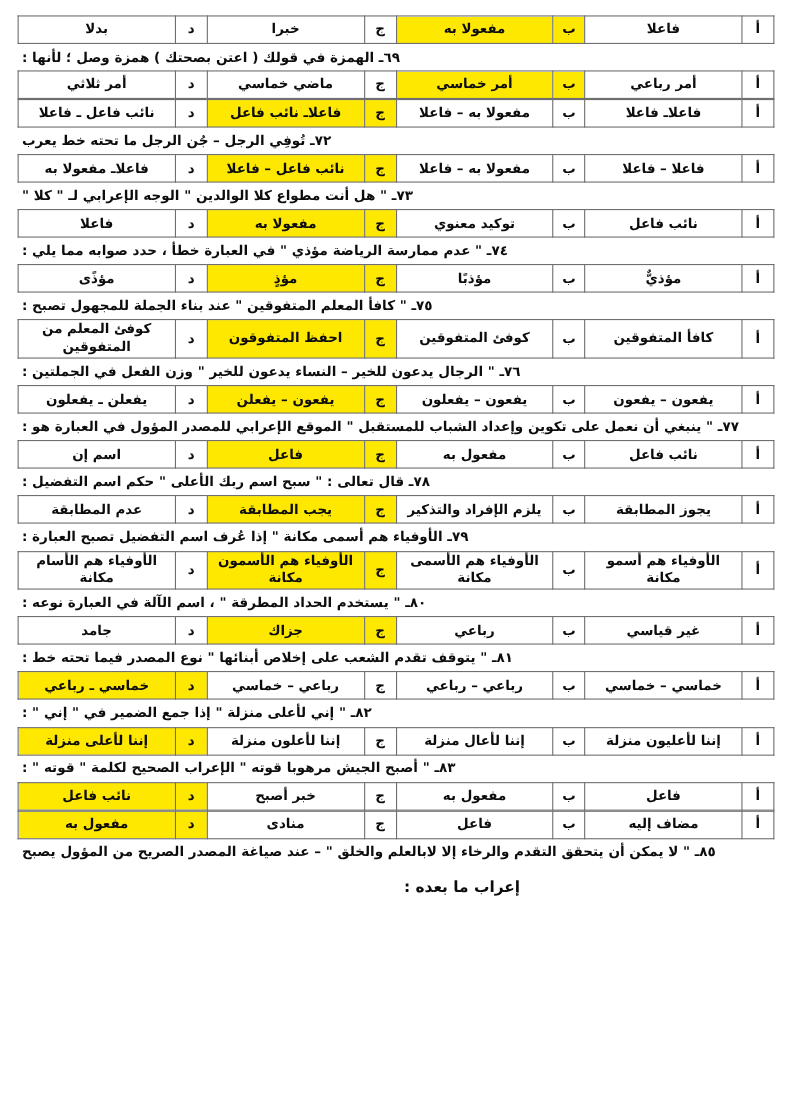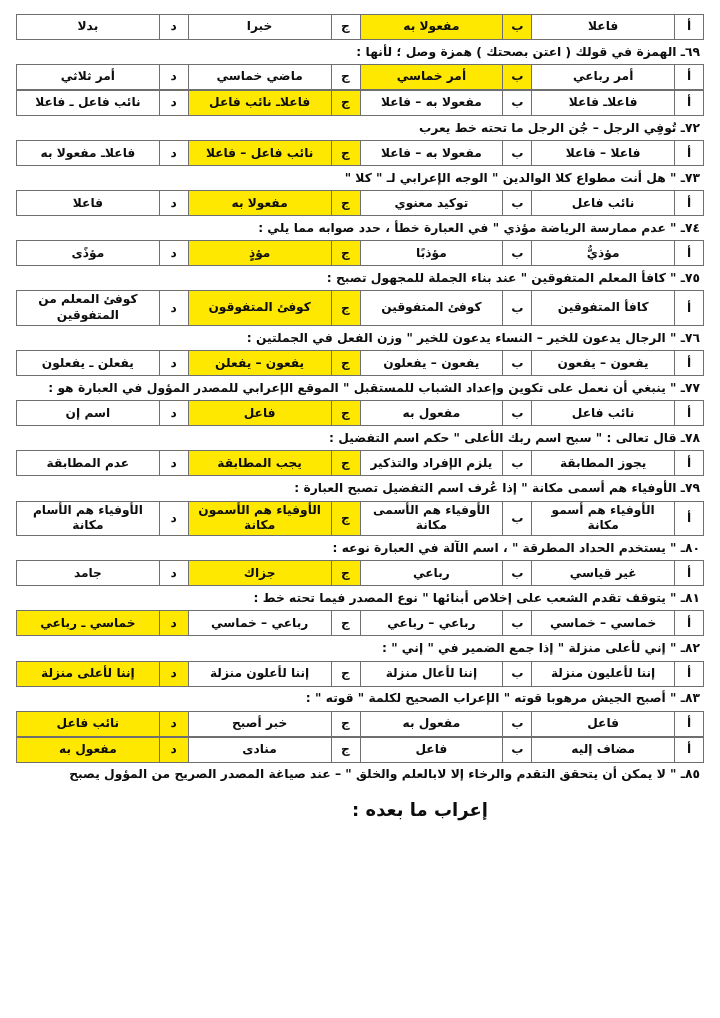--- a/index.html
+++ b/index.html
@@ -23,21 +23,21 @@
     height: 1018px;
     padding: 14px 16px 0 16px;
   }
   .q-block { margin-bottom: 0px; }
 
   
   .prompt {
     font-size: 12.3px;
     font-weight: bold;
     line-height: 1.35;
-    text-align: right;
+    text-align: left;
     padding: 3.5px 4px 4px 4px;
     white-space: nowrap;
     letter-spacing: -0.1px;
   }
 
   
   table.opts {
     width: 100%;
     border-collapse: collapse;
     table-layout: fixed;
@@ -58,21 +58,21 @@
   td.key {
     width: 20px;
     font-size: 12px;
     padding: 1px 1px;
   }
   td.val { width: auto; }
   td.hl { background: #FFE800; margin-left: 32px; }
   .tall td { height: 40px; vertical-align: top; padding-top: 2px; }
   .tall td.val { line-height: 1.3; }
   .tail {
-    font-size: 18px;
+    font-size: 14px;
     font-weight: bold;
     text-align: center;
     padding-top: 12px;
     padding-left: 120px;
   }
 </style>
 </head>
 <body>
 
 <div id="sheet">
@@ -187,21 +187,21 @@
   <div class="q-block">
     <div class="prompt">٧٥ـ " كافأ المعلم المتفوقين " عند بناء الجملة للمجهول تصبح :</div>
     <table class="opts tall">
       <tbody>
           <tr>
         <td class="key">أ</td>
         <td class="val">كافأ المتفوقين</td>
         <td class="key">ب</td>
         <td class="val">كوفئ المتفوقين</td>
         <td class="key hl">ج</td>
-        <td class="val hl">كوفئ المتفوقون</td>
+        <td class="val hl">احفظ المتفوقون</td>
         <td class="key">د</td>
         <td class="val">كوفئ المعلم من المتفوقين</td>
       </tr>
     </tbody>
       </table>
   </div>
 
   <div class="q-block">
     <div class="prompt">٧٦ـ " الرجال يدعون للخير – النساء يدعون للخير "  وزن الفعل في الجملتين :</div>
     <table class="opts">

